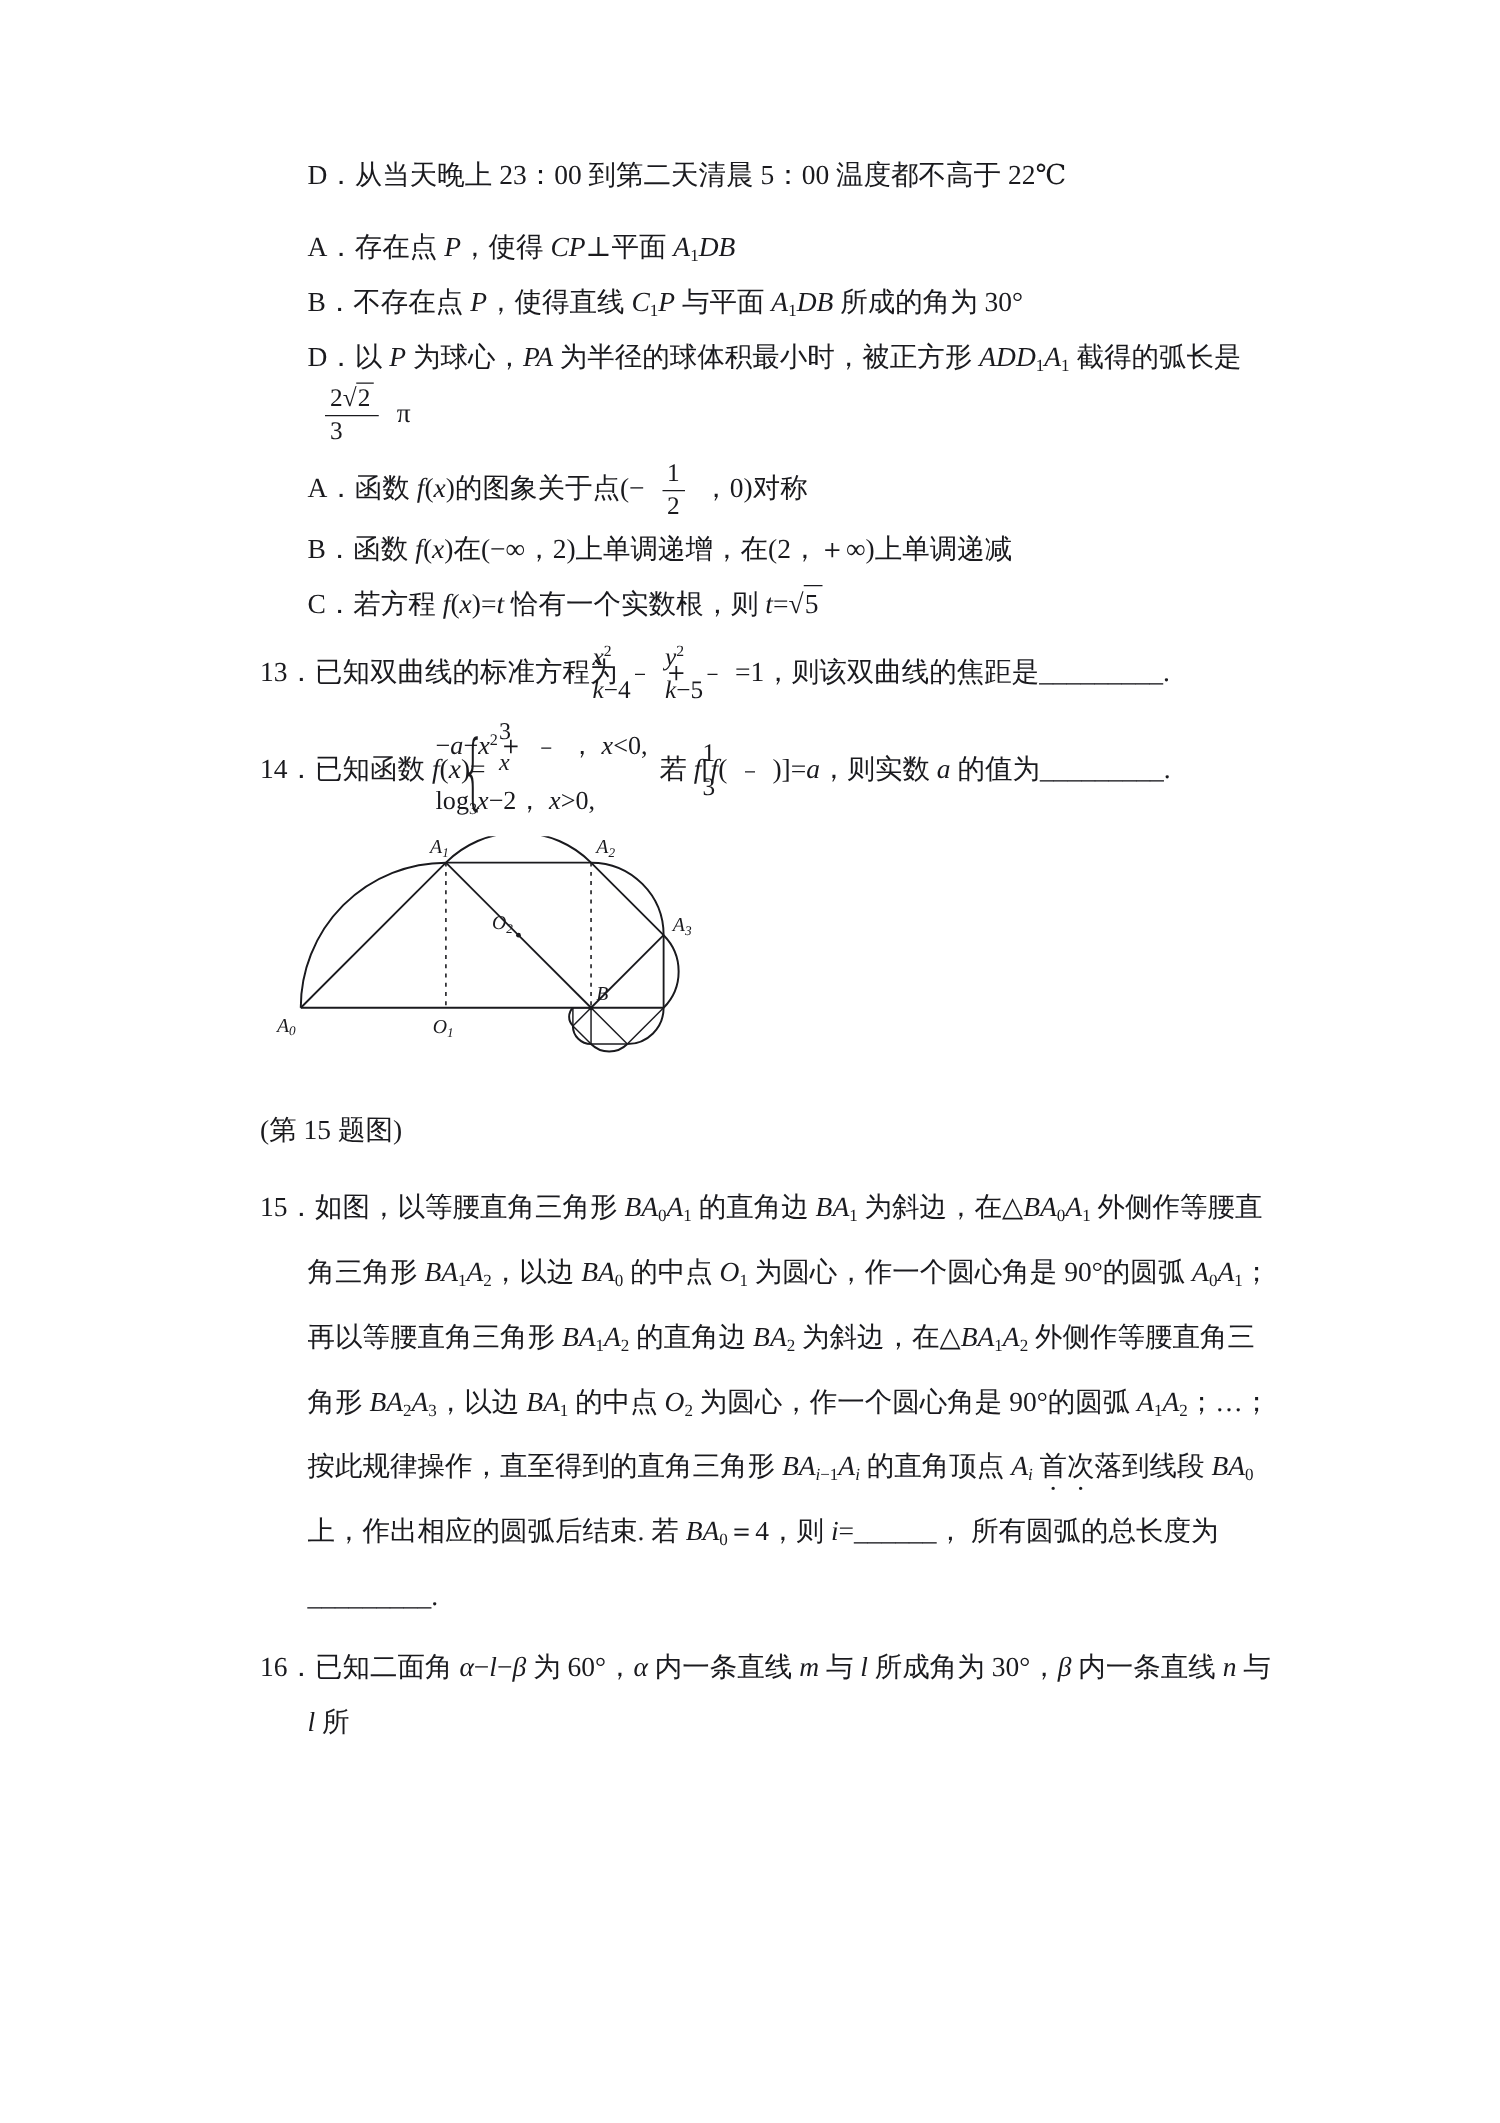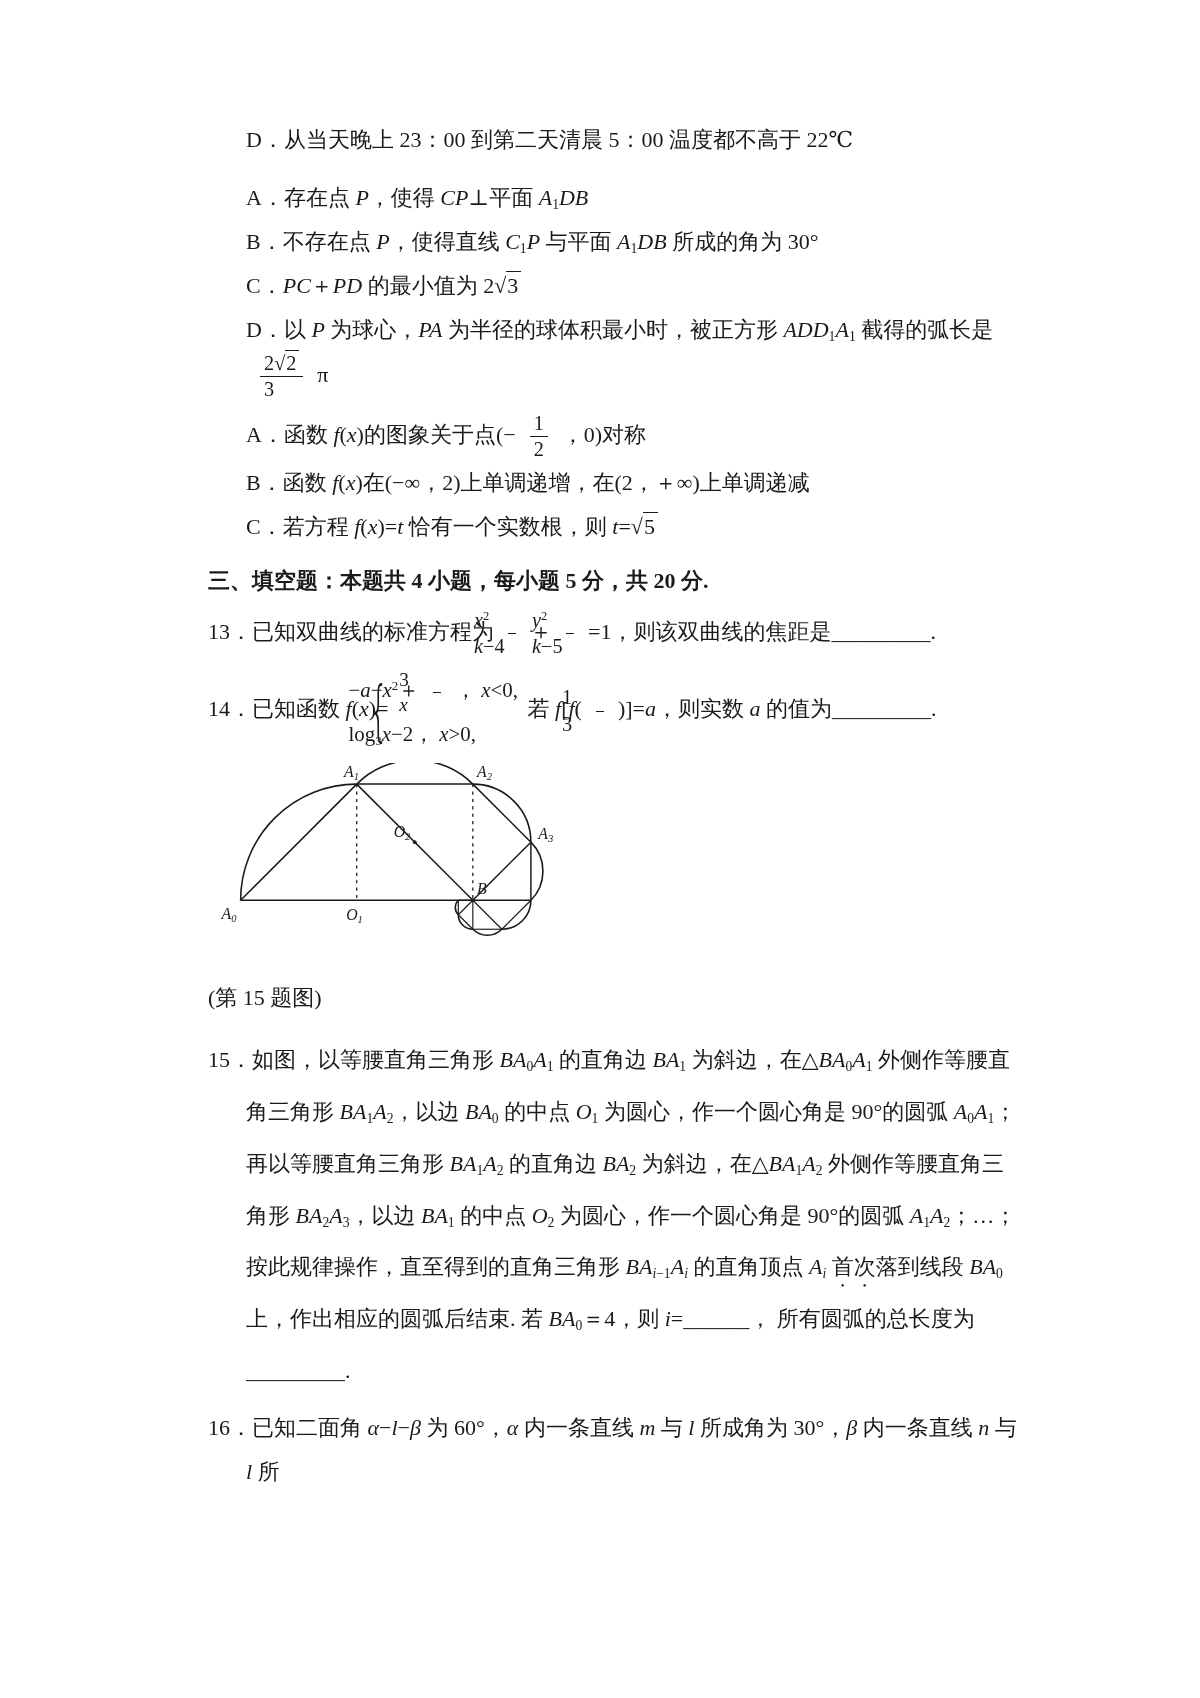--- a/index.html
+++ b/index.html
@@ -35,31 +35,29 @@
 <body>
 
 <div class="page">
   <div class="content">
 
     <div class="q10line">D．从当天晚上 23：00 到第二天清晨 5：00 温度都不高于 22℃</div>
 
     <div class="question">
       <div class="opt">A．存在点 <i>P</i>，使得 <i>CP</i>⊥平面 <i>A</i><sub>1</sub><i>DB</i></div>
       <div class="opt">B．不存在点 <i>P</i>，使得直线 <i>C</i><sub>1</sub><i>P</i> 与平面 <i>A</i><sub>1</sub><i>DB</i> 所成的角为 30°</div>
-      <div class="opt">C．<i>PC</i>＋<i>PD</i> 的最小值为 2<span class="sqrt">√<span class="rad">3</span></span></div>
       <div class="opt">D．以 <i>P</i> 为球心，<i>PA</i> 为半径的球体积最小时，被正方形 <i>ADD</i><sub>1</sub><i>A</i><sub>1</sub> 截得的弧长是<span class="frac"><span class="num">2<span class="sqrt">√<span class="rad">2</span></span></span><span class="den">3</span></span>π</div>
     </div>
 
     <div class="question">
       <div class="opt">A．函数 <i>f</i>(<i>x</i>)的图象关于点(−<span class="frac"><span class="num">1</span><span class="den">2</span></span>，0)对称</div>
       <div class="opt">B．函数 <i>f</i>(<i>x</i>)在(−∞，2)上单调递增，在(2，＋∞)上单调递减</div>
       <div class="opt">C．若方程 <i>f</i>(<i>x</i>)=<i>t</i> 恰有一个实数根，则 <i>t</i>=<span class="sqrt">√<span class="rad">5</span></span></div>
     </div>
 
-    <div class="section-head">三、填空题：本题共 4 小题，每小题 5 分，共 20 分.</div>
 
     <div class="question">
       <div class="hang">13．已知双曲线的标准方程为<span class="frac"><span class="num"><i>x</i><sup>2</sup></span><span class="den"><i>k</i>−4</span></span>＋<span class="frac"><span class="num"><i>y</i><sup>2</sup></span><span class="den"><i>k</i>−5</span></span>=1，则该双曲线的焦距是_________.</div>
     </div>
 
     <div class="question">
       <div class="hang">14．已知函数 <i>f</i>(<i>x</i>)=<span class="cases">
             <span class="brace">{</span>
             <span class="rows">
               <span class="crow">−<i>a</i>−<i>x</i><sup>2</sup>＋<span class="frac"><span class="num">3</span><span class="den"><i>x</i></span></span>，&nbsp;<i>x</i>&lt;0,</span>

